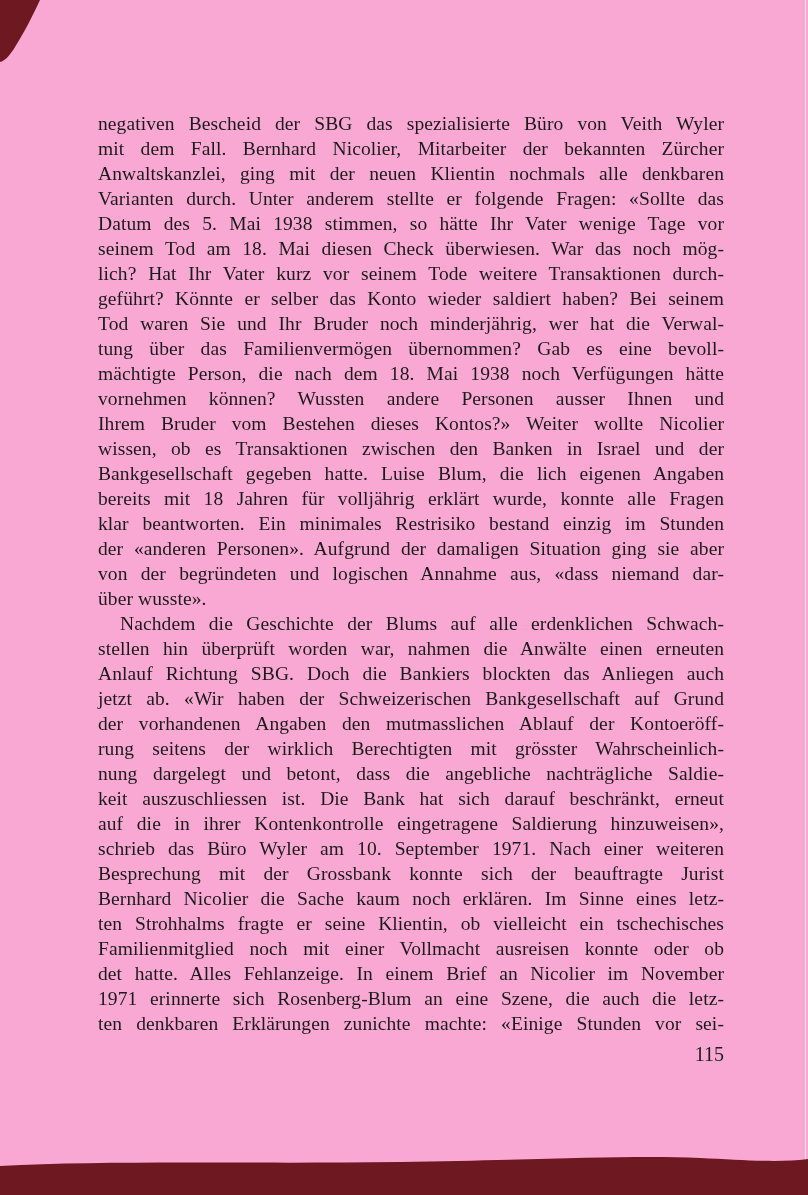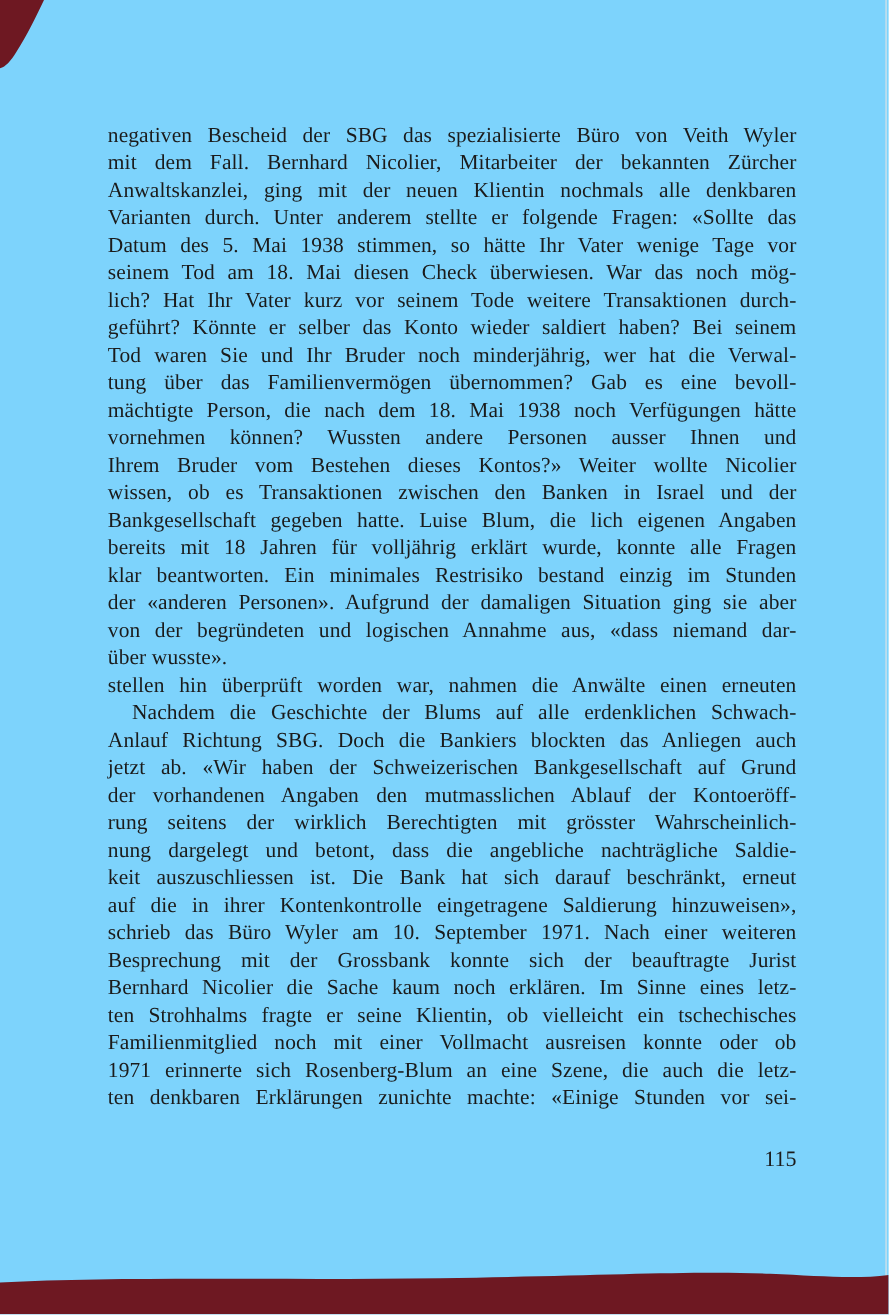--- a/index.html
+++ b/index.html
@@ -4,21 +4,21 @@
 <style>
   html, body {
     margin: 0;
     padding: 0;
     background: #ffffff;
   }
   .page {
     position: relative;
     width: 808px;
     height: 1195px;
-    background: #7dd3fc;
+    background: #f9a8d4;
     overflow: hidden;
     font-family: "Liberation Serif", serif;
     color: #1b1b1b;
   }
   .text-block {
     position: absolute;
     left: 98px;
     top: 111px;
     width: 626px;
   }
@@ -84,34 +84,35 @@
         <div class="line">Ihrem Bruder vom Bestehen dieses Kontos?» Weiter wollte Nicolier</div>
         <div class="line">wissen, ob es Transaktionen zwischen den Banken in Israel und der</div>
         <div class="line">Bankgesellschaft gegeben hatte. Luise Blum, die lich eigenen Angaben</div>
         <div class="line">bereits mit 18 Jahren für volljährig erklärt wurde, konnte alle Fragen</div>
         <div class="line">klar beantworten. Ein minimales Restrisiko bestand einzig im Stunden</div>
         <div class="line">der «anderen Personen». Aufgrund der damaligen Situation ging sie aber</div>
         <div class="line">von der begründeten und logischen Annahme aus, «dass niemand dar-</div>
         <div class="line last">über wusste».</div>
       </div>
     <div class="paragraph">
+        <div class="line indent">Nachdem die Geschichte der Blums auf alle erdenklichen Schwach-</div>
         <div class="line">stellen hin überprüft worden war, nahmen die Anwälte einen erneuten</div>
-        <div class="line indent">Nachdem die Geschichte der Blums auf alle erdenklichen Schwach-</div>
         <div class="line">Anlauf Richtung SBG. Doch die Bankiers blockten das Anliegen auch</div>
         <div class="line">jetzt ab. «Wir haben der Schweizerischen Bankgesellschaft auf Grund</div>
         <div class="line">der vorhandenen Angaben den mutmasslichen Ablauf der Kontoeröff-</div>
         <div class="line">rung seitens der wirklich Berechtigten mit grösster Wahrscheinlich-</div>
         <div class="line">nung dargelegt und betont, dass die angebliche nachträgliche Saldie-</div>
         <div class="line">keit auszuschliessen ist. Die Bank hat sich darauf beschränkt, erneut</div>
         <div class="line">auf die in ihrer Kontenkontrolle eingetragene Saldierung hinzuweisen»,</div>
         <div class="line">schrieb das Büro Wyler am 10. September 1971. Nach einer weiteren</div>
         <div class="line">Besprechung mit der Grossbank konnte sich der beauftragte Jurist</div>
         <div class="line">Bernhard Nicolier die Sache kaum noch erklären. Im Sinne eines letz-</div>
         <div class="line">ten Strohhalms fragte er seine Klientin, ob vielleicht ein tschechisches</div>
         <div class="line">Familienmitglied noch mit einer Vollmacht ausreisen konnte oder ob</div>
+        <div class="line">det hatte. Alles Fehlanzeige. In einem Brief an Nicolier im November</div>
         <div class="line">1971 erinnerte sich Rosenberg-Blum an eine Szene, die auch die letz-</div>
         <div class="line">ten denkbaren Erklärungen zunichte machte: «Einige Stunden vor sei-</div>
       </div>
   </div>
 
   <div class="page-number">115</div>
 
   <svg class="artifact top-left" width="48" height="64" viewBox="0 0 48 64">
     <path d="M0,0 L40,0 C33,15 24,33 15,47 C10,55 5,61 0,62 Z" fill="#6e1822"></path>
   </svg>

